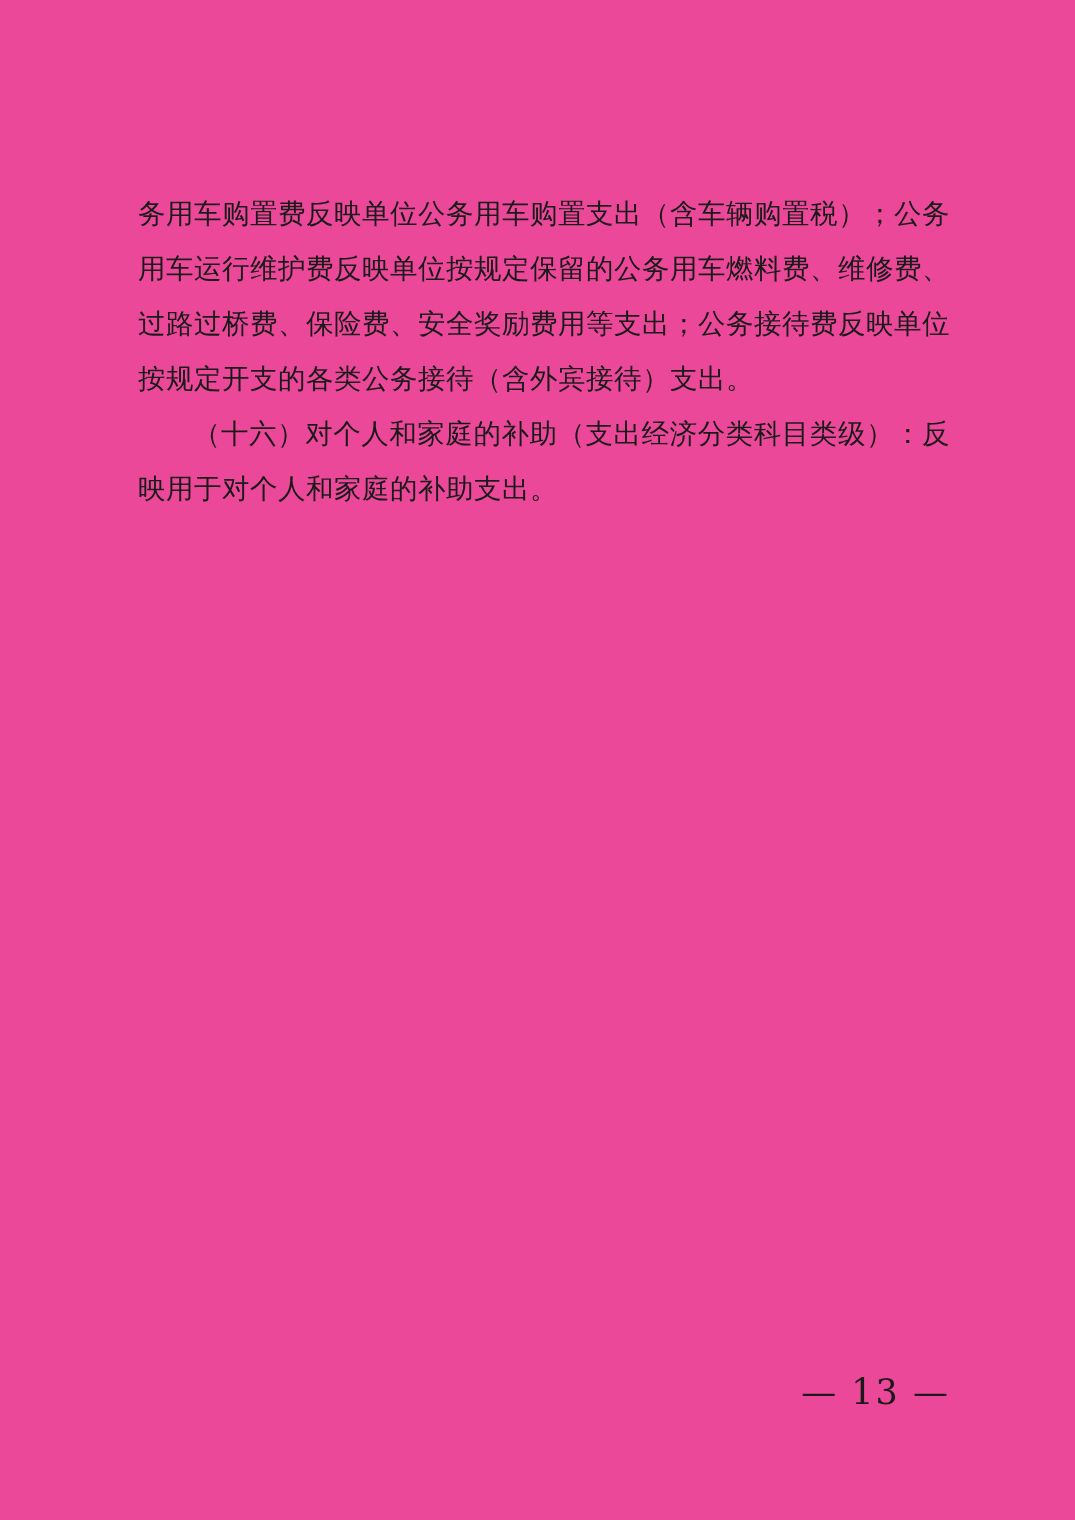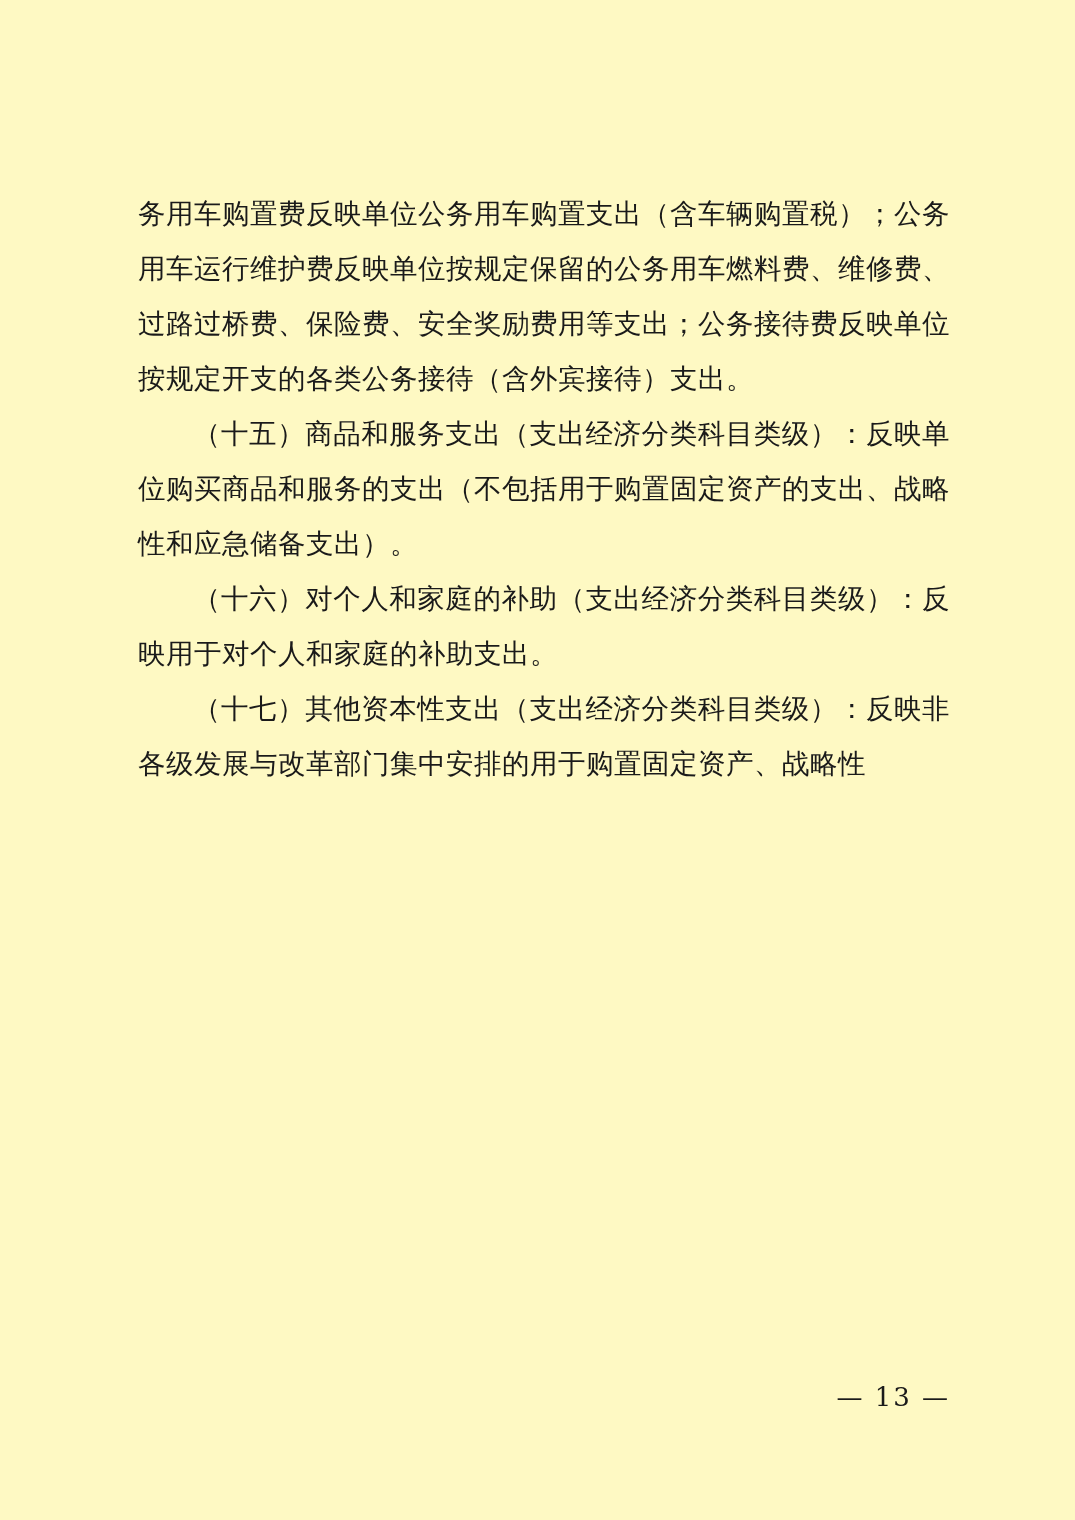--- a/index.html
+++ b/index.html
@@ -4,21 +4,21 @@
 <style>
   html, body {
     margin: 0;
     padding: 0;
     background: #ffffff;
   }
   .page {
     position: relative;
     width: 1075px;
     height: 1520px;
-    background: #fef9c3;
+    background: #ec4899;
     margin: 0 auto;
     overflow: hidden;
     box-sizing: border-box;
   }
   .content {
     position: absolute;
     left: 138px;
     top: 186px;
     width: 812px;
   }
@@ -36,29 +36,27 @@
     text-indent: 2em;
   }
   .footer {
     position: absolute;
     left: 0;
     right: 0;
     bottom: 108px;
     text-align: right;
     padding-right: 125px;
     font-family: "DejaVu Serif", "Liberation Serif", serif;
-    font-size: 26px;
+    font-size: 35px;
     color: #1a1a1a;
     letter-spacing: 2px;
   }
 </style>
 </head>
 <body>
 
 <div class="page">
   <div class="content">
     <p class="para">务用车购置费反映单位公务用车购置支出（含车辆购置税）；公务用车运行维护费反映单位按规定保留的公务用车燃料费、维修费、过路过桥费、保险费、安全奖励费用等支出；公务接待费反映单位按规定开支的各类公务接待（含外宾接待）支出。</p>
-    <p class="para indent">（十五）商品和服务支出（支出经济分类科目类级）：反映单位购买商品和服务的支出（不包括用于购置固定资产的支出、战略性和应急储备支出）。</p>
     <p class="para indent">（十六）对个人和家庭的补助（支出经济分类科目类级）：反映用于对个人和家庭的补助支出。</p>
-    <p class="para indent">（十七）其他资本性支出（支出经济分类科目类级）：反映非各级发展与改革部门集中安排的用于购置固定资产、战略性</p>
   </div>
   <div class="footer">— 13 —</div>
 </div>
 
 </body></html>

